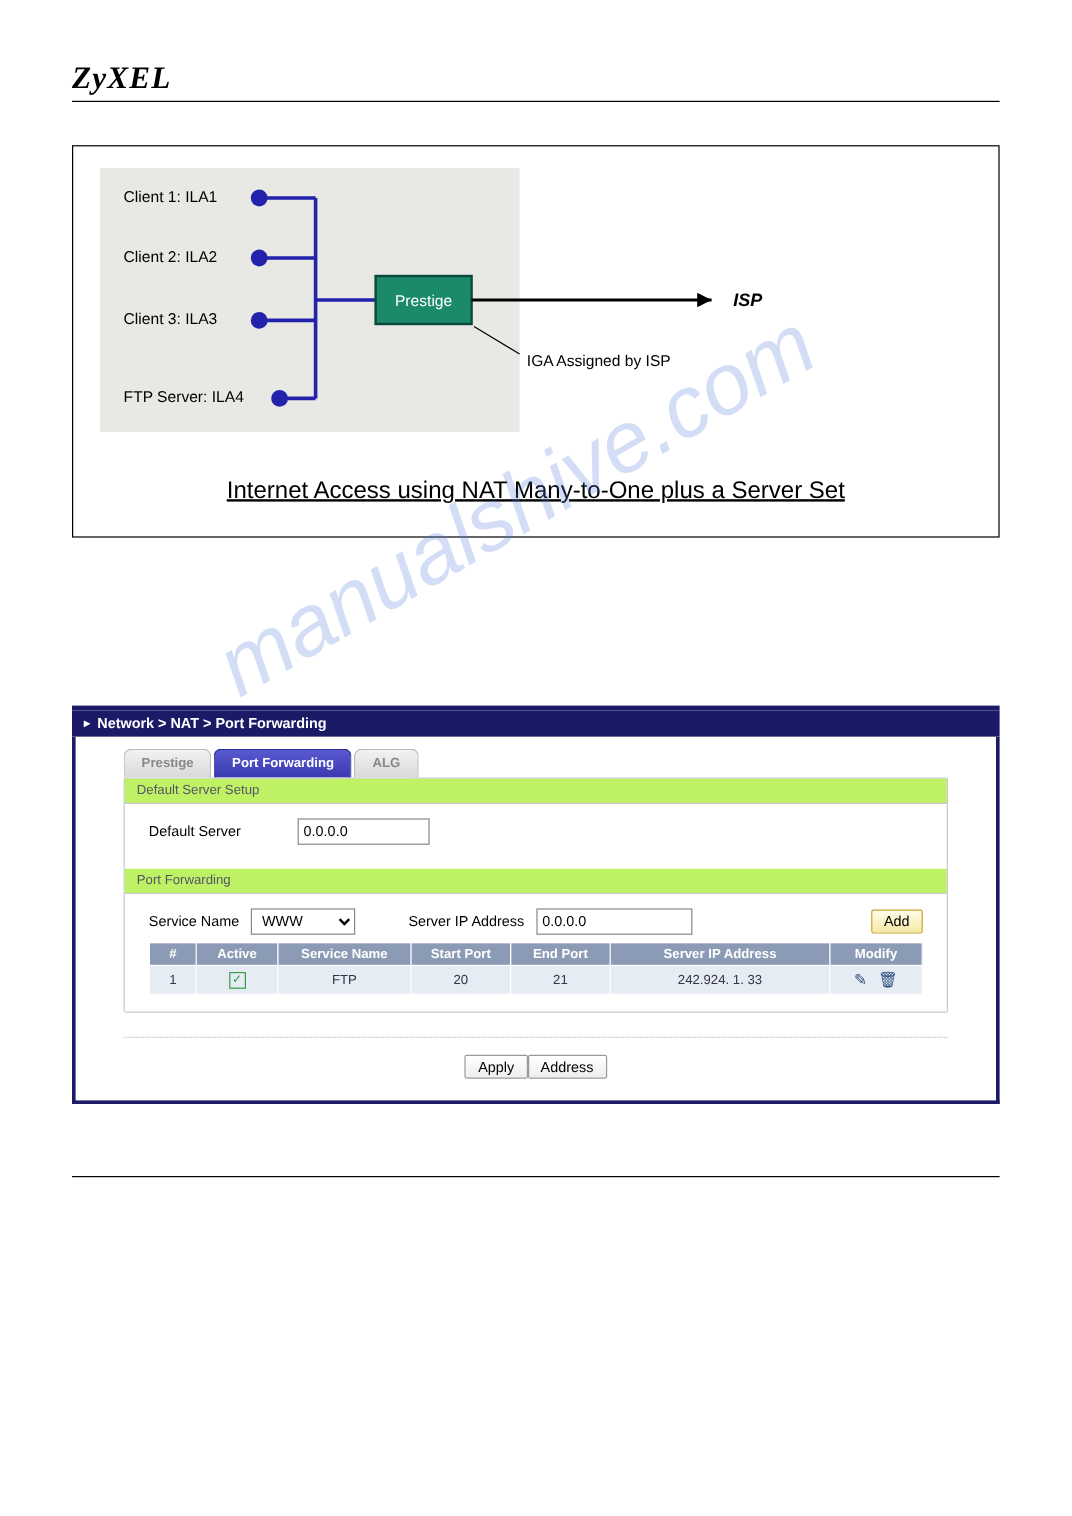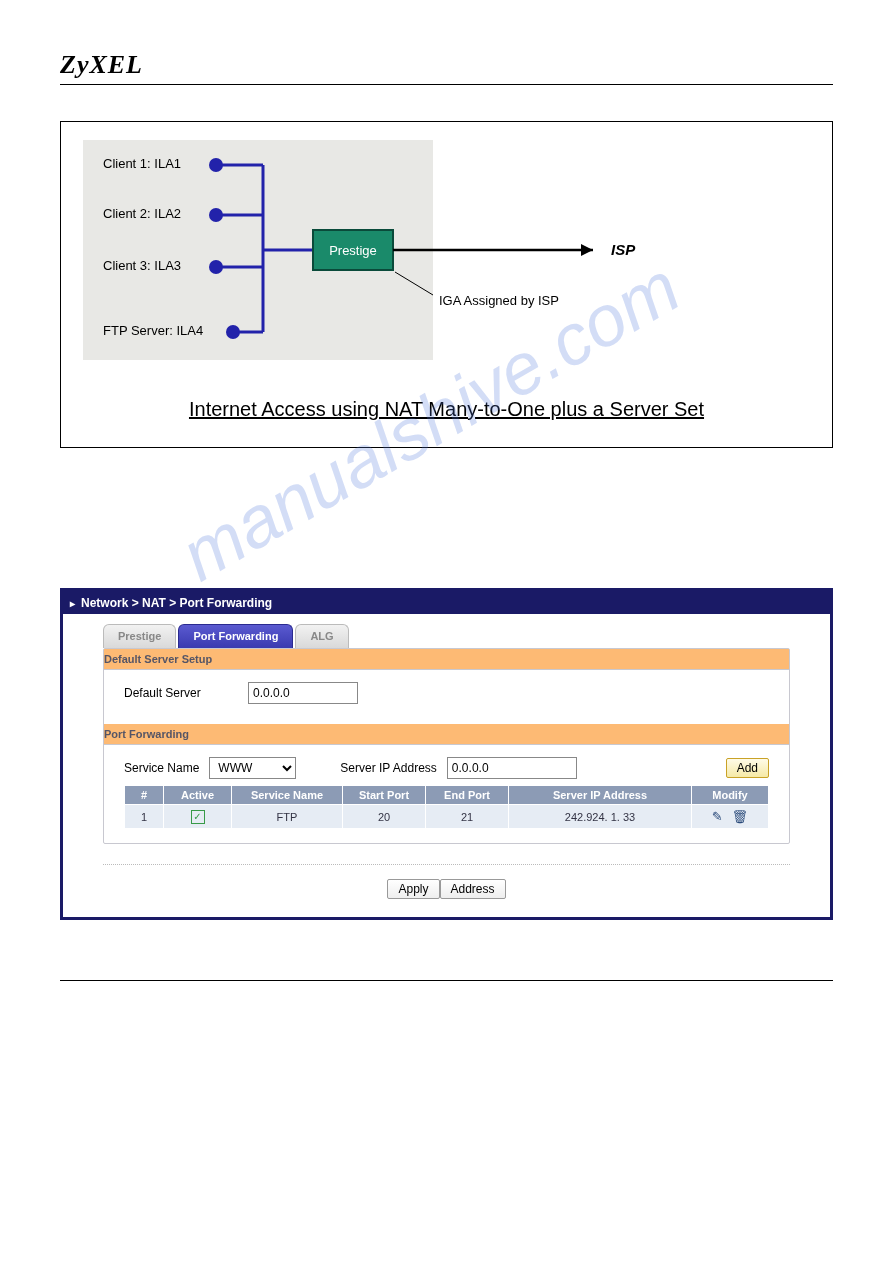--- a/index.html
+++ b/index.html
@@ -91,25 +91,25 @@
   border: 1px solid #2a2a90;
   border-bottom: none;
 }
 .inner-card {
   margin: 0 40px 20px 40px;
   border: 1px solid #c8c8d0;
   border-radius: 2px;
   background: #fff;
 }
 .section-header {
-  background: #fdba74;
+  background: #bef264;
   font-size: 11px;
-  font-weight: bold;
+  font-weight: normal;
   color: #556;
-  padding: 4px 0;
+  padding: 4px 10px;
   border-bottom: 1px solid #c8c8d0;
 }
 .section-body {
   padding: 12px 20px 14px 20px;
   font-size: 12px;
 }
 .field-row { display: flex; align-items: center; gap: 14px; margin-bottom: 6px; }
 .field-label { width: 110px; }
 input[type=text], select {
   font-size: 12px;

